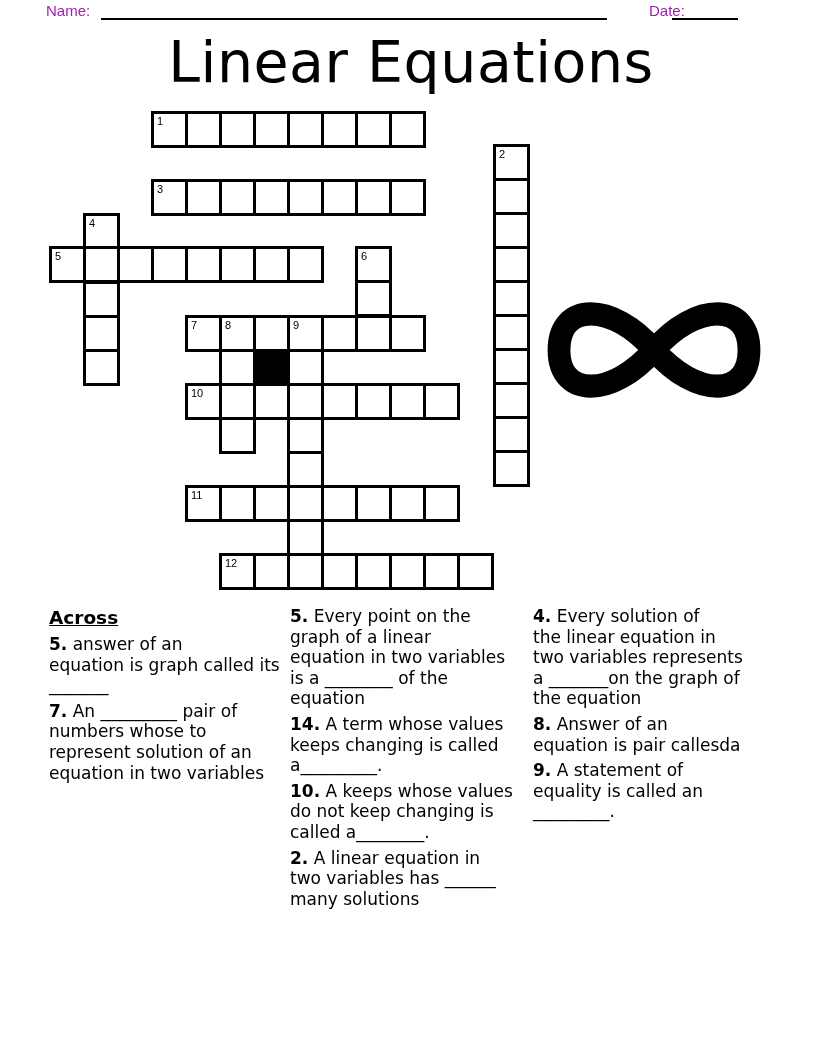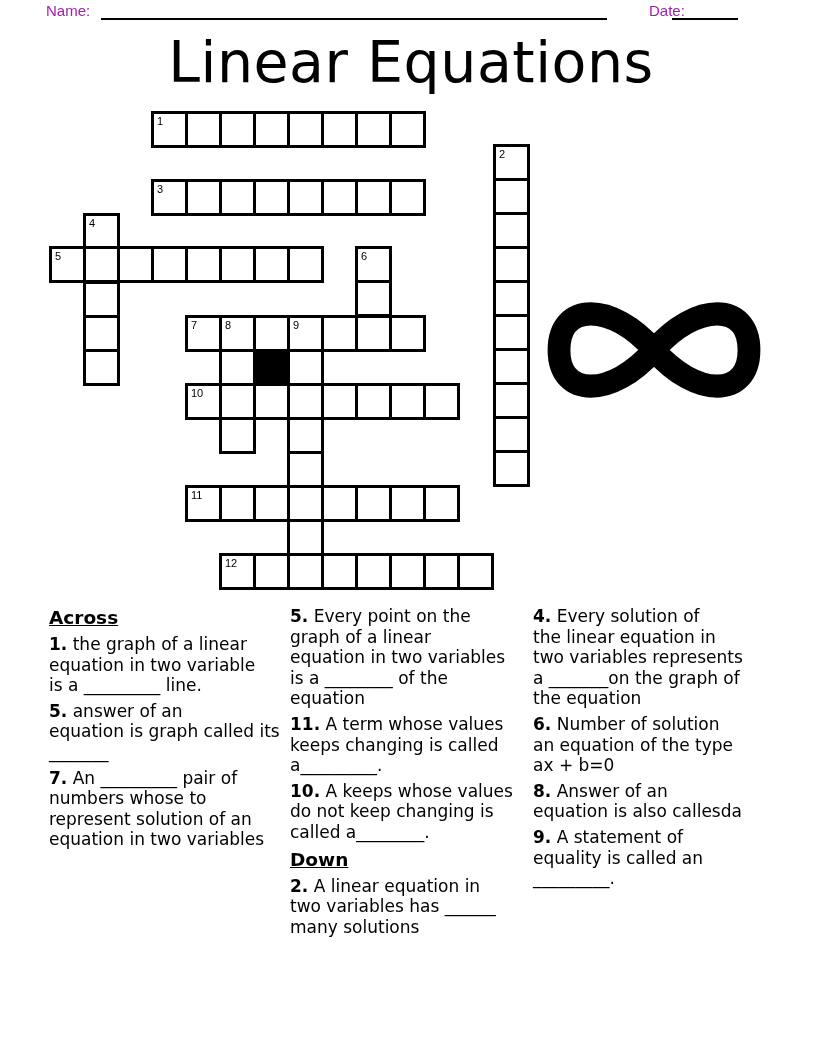--- a/index.html
+++ b/index.html
@@ -170,58 +170,51 @@
       <div class="cell black" style="left: 253px; top: 349px;"></div>
     </div>
 
   <svg class="infinity" viewBox="0 0 120 56" preserveAspectRatio="none">
     <path d="M 10 28 C 10 3, 38 3, 60 28 C 82 53, 110 53, 110 28 C 110 3, 82 3, 60 28 C 38 53, 10 53, 10 28 Z" fill="none" stroke="#000" stroke-width="12" stroke-linejoin="round"></path>
   </svg>
 
   <div>
       <div class="clue-col" style="left: 49px; width: 238px;">
         <div class="clue-heading">Across</div>
-        <div class="clue"><b>1.</b><span class="clue-text"> the graph of a linear
-equation in two variable
-is a _________ line.</span></div>
         <div class="clue"><b>5.</b><span class="clue-text"> answer of an
 equation is graph called its
 _______</span></div>
         <div class="clue"><b>7.</b><span class="clue-text"> An _________ pair of
 numbers whose to
 represent solution of an
 equation in two variables</span></div>
       </div>
       <div class="clue-col" style="left: 290px; width: 238px;">
         <div class="clue"><b>5.</b><span class="clue-text"> Every point on the
 graph of a linear
 equation in two variables
 is a ________ of the
 equation</span></div>
-        <div class="clue"><b>11.</b><span class="clue-text"> A term whose values
+        <div class="clue"><b>14.</b><span class="clue-text"> A term whose values
 keeps changing is called
 a_________.</span></div>
         <div class="clue"><b>10.</b><span class="clue-text"> A keeps whose values
 do not keep changing is
 called a________.</span></div>
-        <div class="clue-heading">Down</div>
         <div class="clue"><b>2.</b><span class="clue-text"> A linear equation in
 two variables has ______
 many solutions</span></div>
       </div>
       <div class="clue-col" style="left: 533px; width: 238px;">
         <div class="clue"><b>4.</b><span class="clue-text"> Every solution of
 the linear equation in
 two variables represents
 a _______on the graph of
 the equation</span></div>
-        <div class="clue"><b>6.</b><span class="clue-text"> Number of solution
-an equation of the type
-ax + b=0</span></div>
         <div class="clue"><b>8.</b><span class="clue-text"> Answer of an
-equation is also callesda</span></div>
+equation is pair callesda</span></div>
         <div class="clue"><b>9.</b><span class="clue-text"> A statement of
 equality is called an
 _________.</span></div>
       </div>
     </div>
 
 </div>
 
 </body></html>

